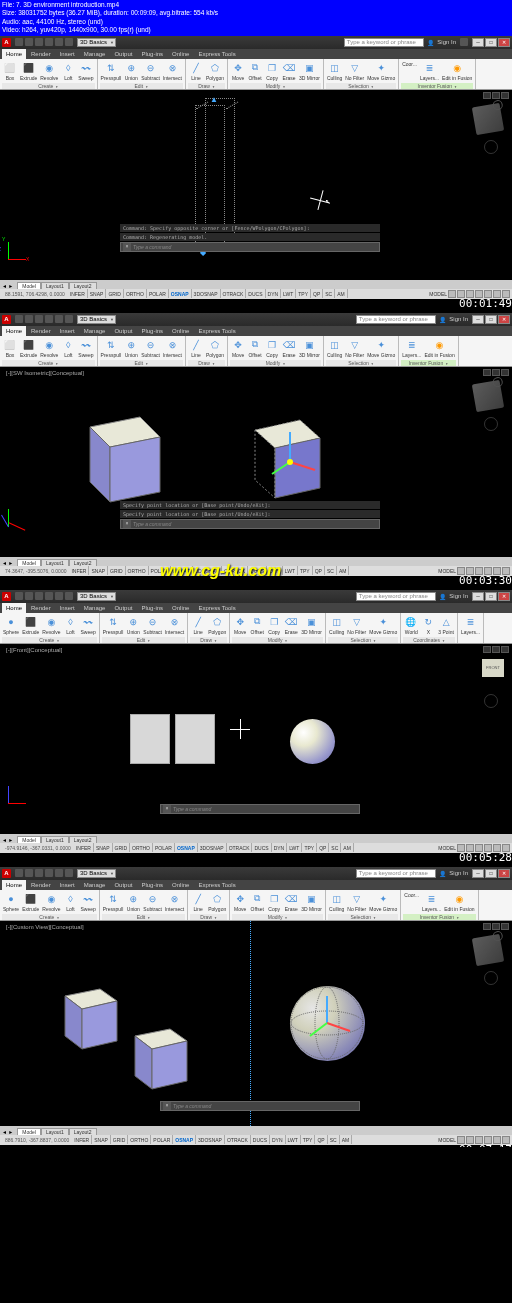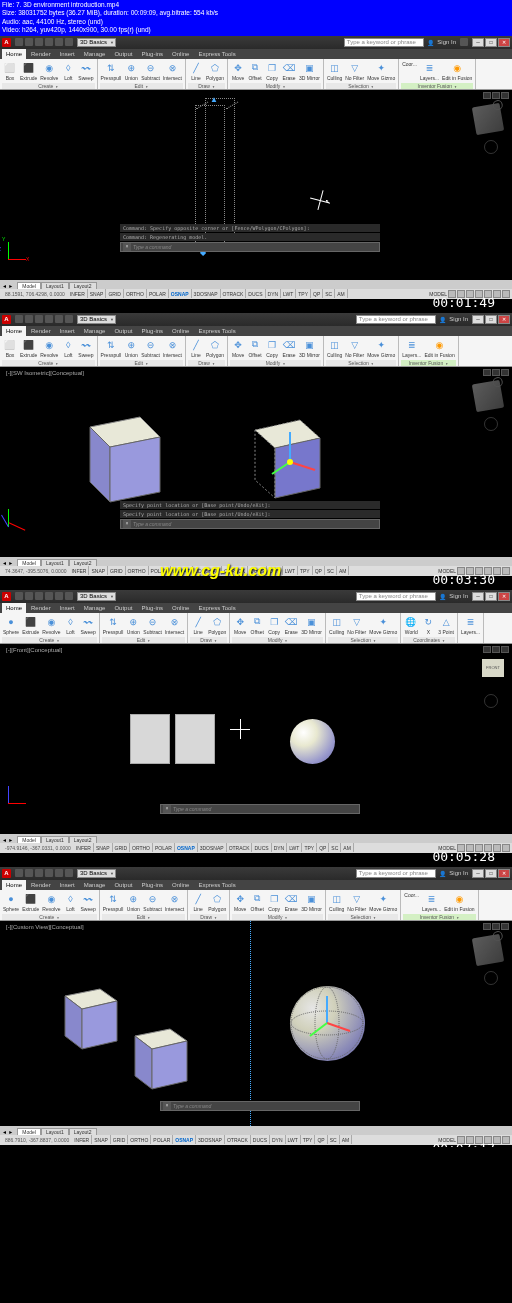--- a/index.html
+++ b/index.html
@@ -46,21 +46,21 @@
 .cmd-txt{color:#888;font-size:5px;font-style:italic}
 .layout-tabs{background:#ccc;height:9px;display:flex;padding:0 2px;gap:0;font-size:5px;align-items:flex-end}
 .lt{padding:0 4px;background:#ddd;border:1px solid #999;border-bottom:none;color:#333}
 .lt.active{background:#fff}
 .statusbar{background:#ddd;height:10px;display:flex;align-items:center;font-size:5px;color:#333;padding:0 2px;gap:0}
 .sb-coords{color:#555;padding:0 3px}
 .sb-btn{padding:0 2px;border-right:1px solid #aaa;height:9px;display:flex;align-items:center}
 .sb-btn.on{color:#0066cc;font-weight:bold}
 .sb-right{margin-left:auto;display:flex;gap:1px;align-items:center}
 .sb-rb{width:8px;height:8px;background:#bbb;border:1px solid #888}
-.timestamp{position:absolute;bottom:-11px;right:17px;color:#fff;font-size:13px;font-family:monospace}
+.timestamp{position:absolute;bottom:-11px;right:0;color:#fff;font-size:11px;font-family:monospace}
 .watermark{position:absolute;color:#ff0;font-size:16px;font-weight:bold;font-style:italic;text-shadow:1px 1px 2px #000;z-index:100}
 .wire-box{border:1px dotted #888;position:absolute}
 .cursor-cross{position:absolute;width:20px;height:20px}
 .cursor-cross::before{content:'';position:absolute;left:50%;top:0;width:1px;height:100%;background:#fff}
 .cursor-cross::after{content:'';position:absolute;top:50%;left:0;height:1px;width:100%;background:#fff}
 .sphere{position:absolute;border-radius:50%;background:radial-gradient(circle at 30% 30%,#fff,#e8e8d0 30%,#9999cc 70%,#6666aa)}
 .rect{position:absolute;background:#d8d8d8;border:1px solid #aaa}
 .view-label{position:absolute;top:3px;left:6px;color:#aaa;font-size:6px}
 .front-label{position:absolute;top:15px;right:8px;width:22px;height:18px;background:#d8d8c8;font-size:4px;text-align:center;line-height:18px;color:#555}
 </style>

